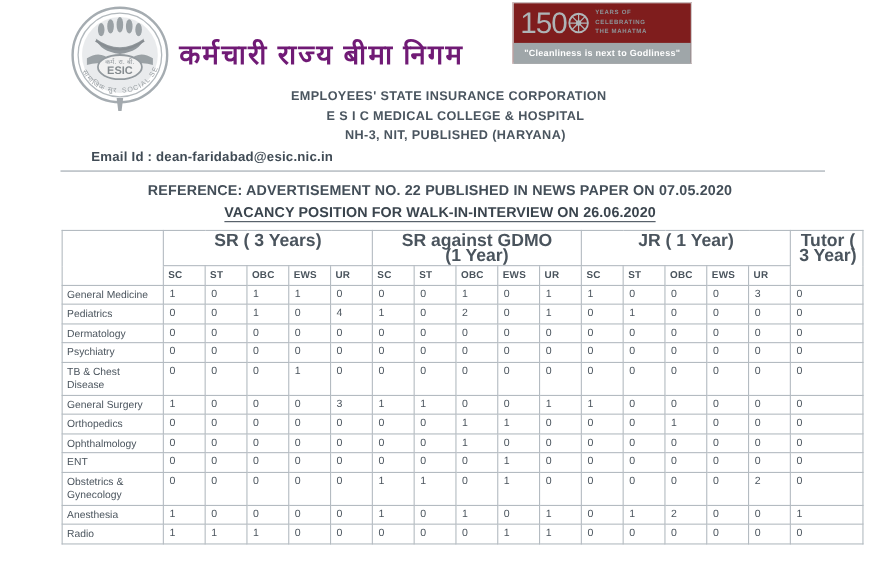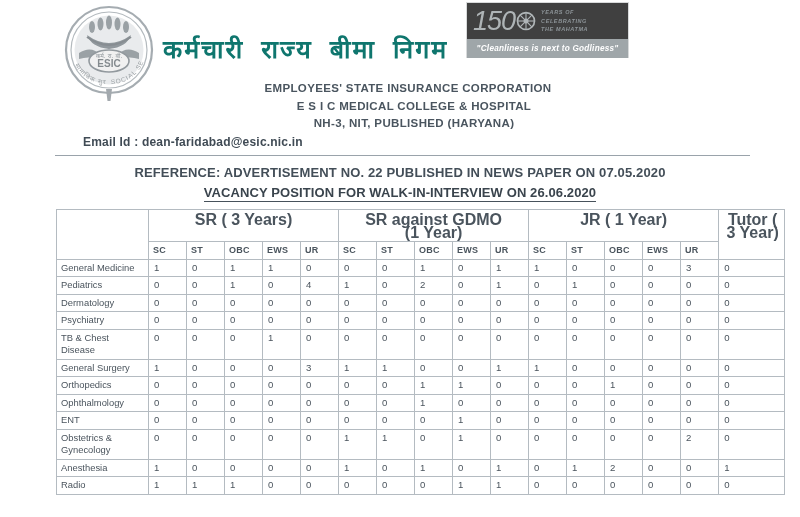--- a/index.html
+++ b/index.html
@@ -27,38 +27,37 @@
     top: 5px;
     width: 104px;
     height: 96px;
   }
   .seal-svg { display: block; width: 104px; height: 96px; opacity: .62; }
 
   .hindi-title {
     position: absolute;
     left: 163px;
     top: 31px;
-    font-family: Liberation Mono, monospace;
+    font-family: Liberation Serif, serif;
     font-size: 25px;
     font-weight: 700;
     letter-spacing: 2px;
-    color: #0f766e;
+    color: #701a75;
     white-space: nowrap;
   }
 
   .mahatma-logo {
     position: absolute;
     left: 466px;
     top: 2px;
     width: 163px;
     height: 56px;
-    background: #404040;
+    background: #7f1d1d;
     border: 1px solid #d8dadb;
     box-sizing: border-box;
-    font-style: italic;
   }
   .ml-top {
     display: flex;
     align-items: center;
     height: 36px;
     padding-left: 6px;
   }
   .ml-150 {
     font-family: "Liberation Sans", sans-serif;
     font-size: 27px;

